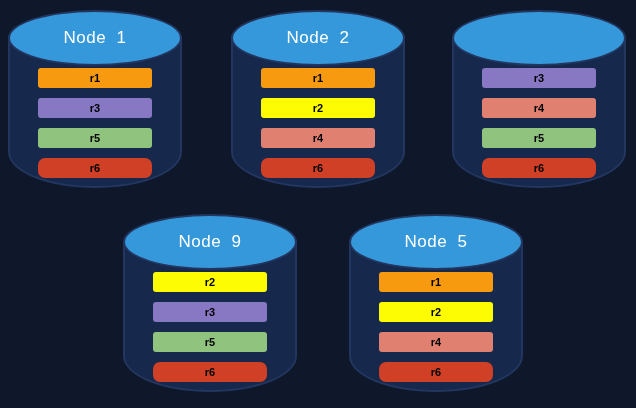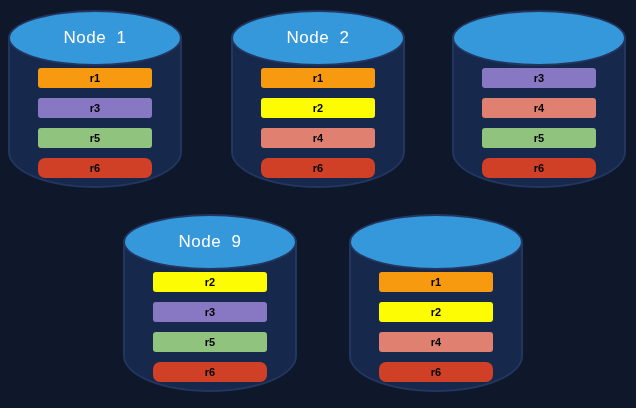--- a/index.html
+++ b/index.html
@@ -142,20 +142,21 @@
         <div class="bar" style="background: rgb(253, 252, 2); color: rgb(0, 0, 0);">r2</div>
         <div class="bar" style="background: rgb(136, 120, 195); color: rgb(0, 0, 0);">r3</div>
         <div class="bar" style="background: rgb(144, 196, 126); color: rgb(0, 0, 0);">r5</div>
         <div class="bar" style="background: rgb(207, 64, 38); color: rgb(0, 0, 0);">r6</div>
       </div>
     </div>
     <div class="node" style="left: 349px; top: 214px;">
       <div class="body" style="background: rgb(22, 40, 76); border-color: rgb(34, 54, 95);"></div>
       <div class="body-square" style="background: rgb(22, 40, 76); border-color: rgb(34, 54, 95);"></div>
       <div class="top" style="background: rgb(53, 152, 219); border-color: rgb(34, 54, 95);"></div>
+      <div class="title" style="color: rgb(255, 255, 255);">Node  5</div>
       <div class="bars">
         <div class="bar" style="background: rgb(248, 154, 16); color: rgb(0, 0, 0);">r1</div>
         <div class="bar" style="background: rgb(253, 252, 2); color: rgb(0, 0, 0);">r2</div>
         <div class="bar" style="background: rgb(224, 128, 112); color: rgb(0, 0, 0);">r4</div>
         <div class="bar" style="background: rgb(207, 64, 38); color: rgb(0, 0, 0);">r6</div>
       </div>
     </div>
   </div>
 
 </body></html>

